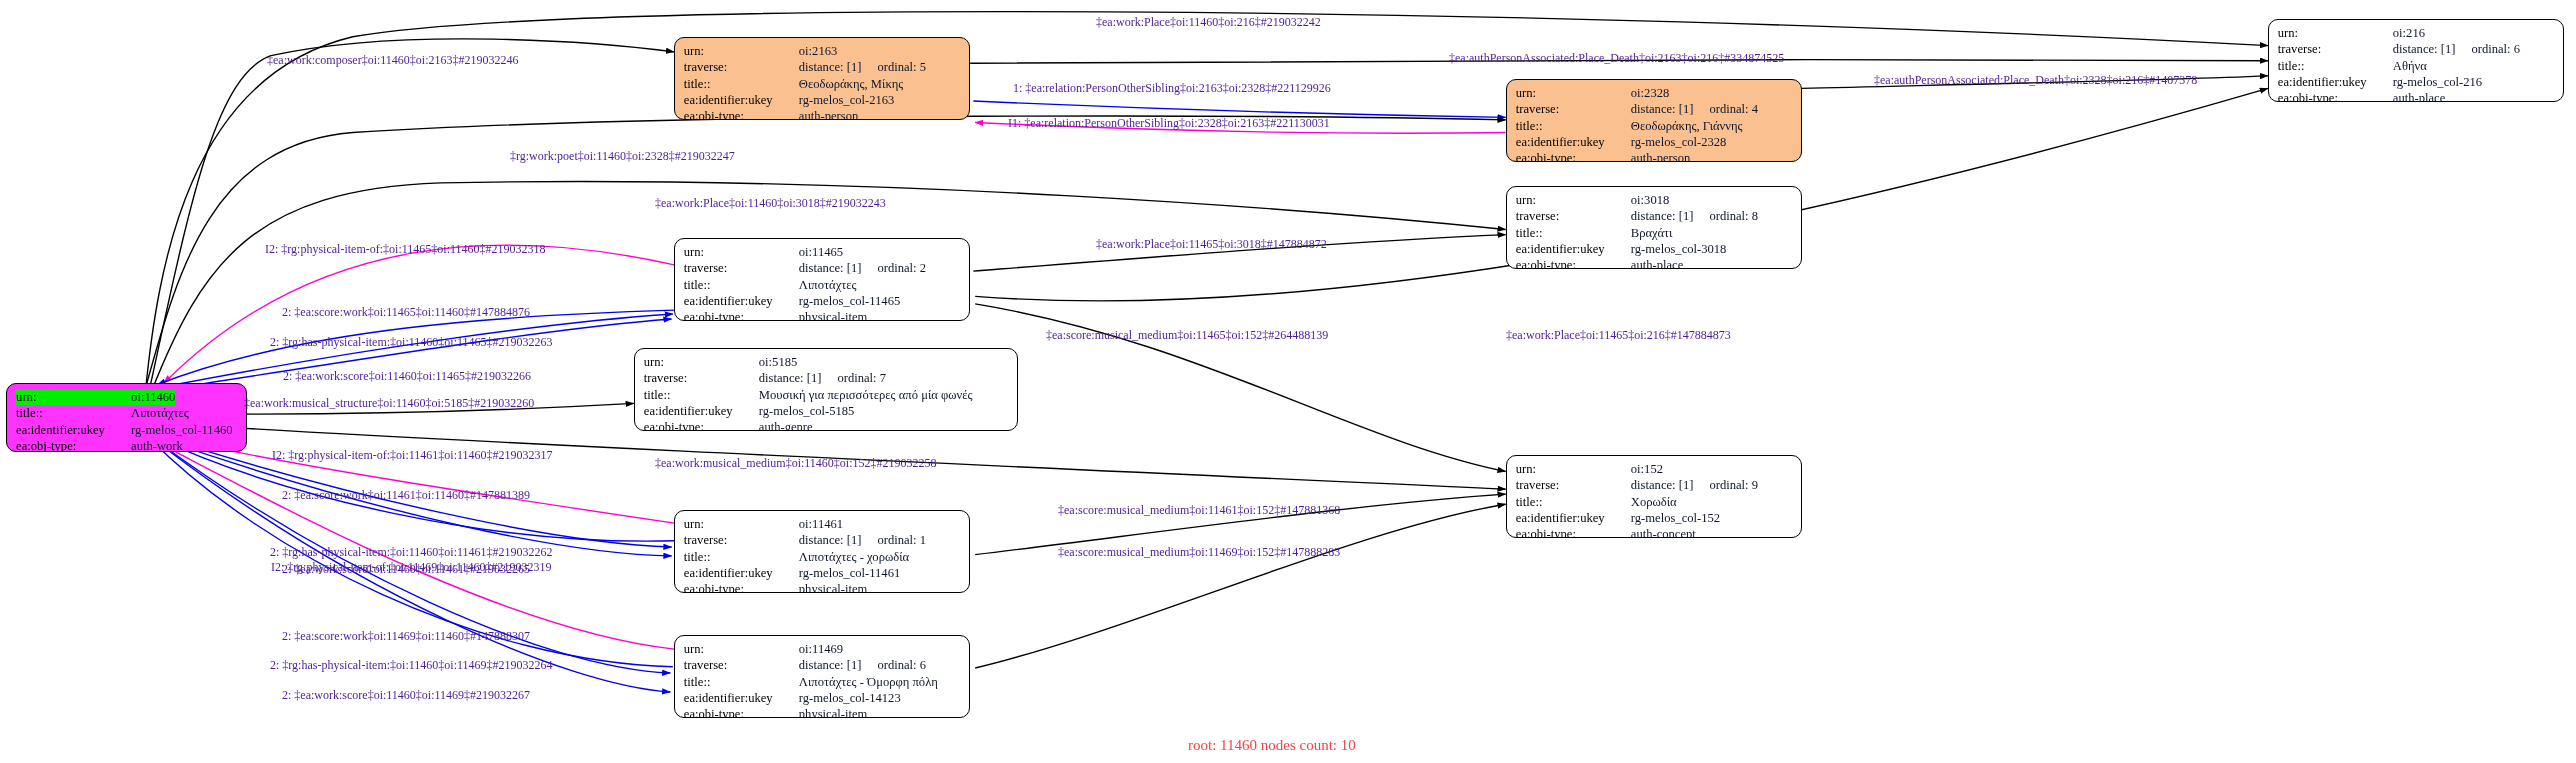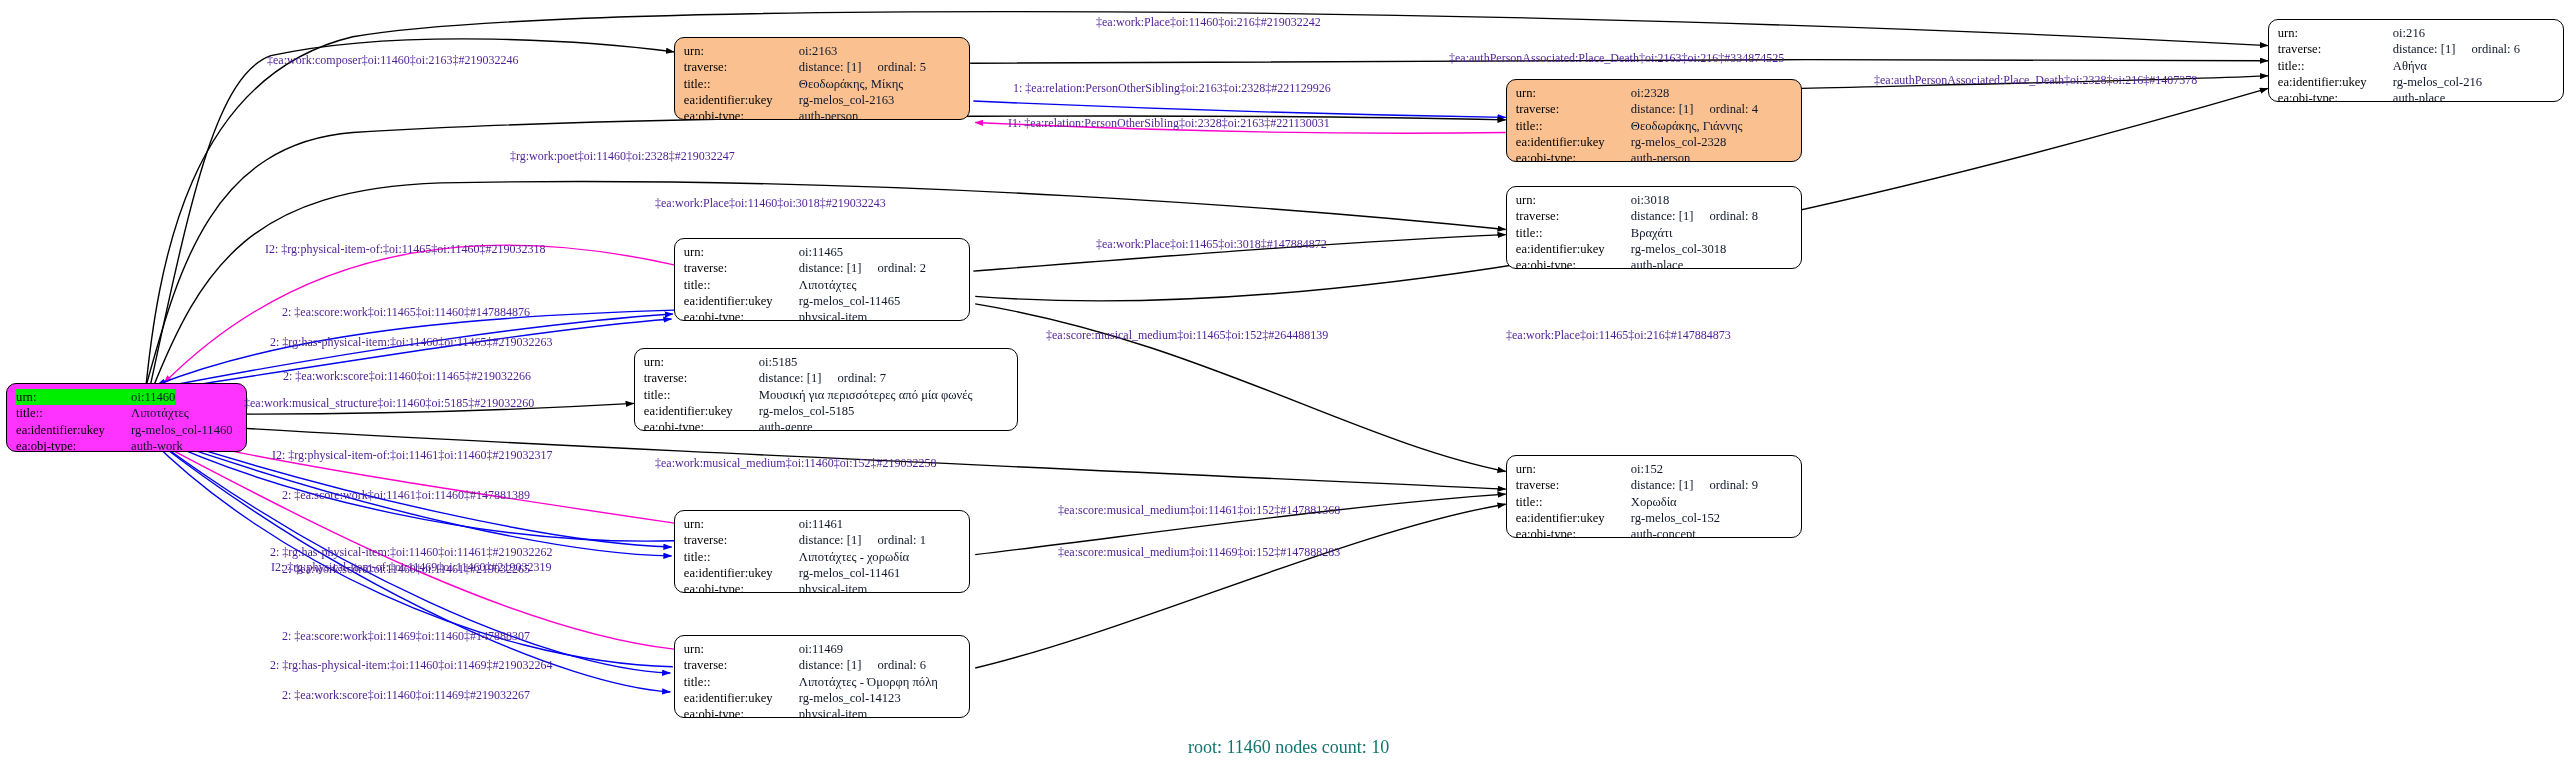--- a/index.html
+++ b/index.html
@@ -63,22 +63,22 @@
   .trav .d { margin-right: 16px; }
   .edge-label {
     position: absolute;
     font-size: 12px;
     color: #4c1d95;
     white-space: nowrap;
     line-height: 1;
   }
   .footer {
     position: absolute;
-    font-size: 18px;
-    color: #0f766e;
+    font-size: 15px;
+    color: #ef4444;
     white-space: nowrap;
   }
 </style>
 </head>
 <body>
 
 <div id="canvas">
 
   <svg id="edge-layer" viewBox="0 0 4089 1212" width="2576" height="764">
     <defs>

